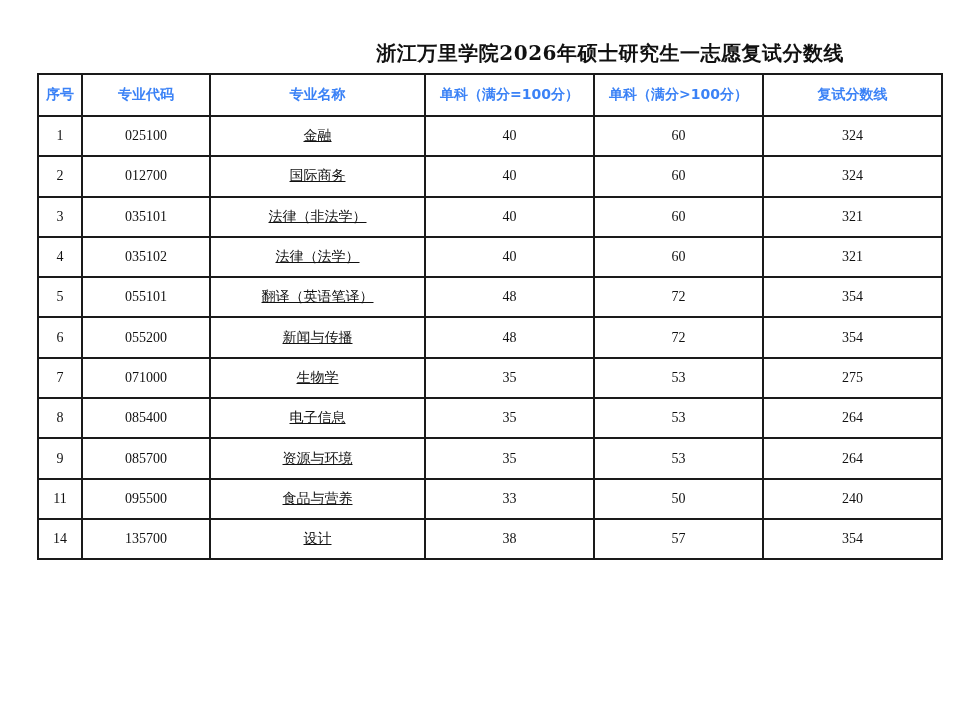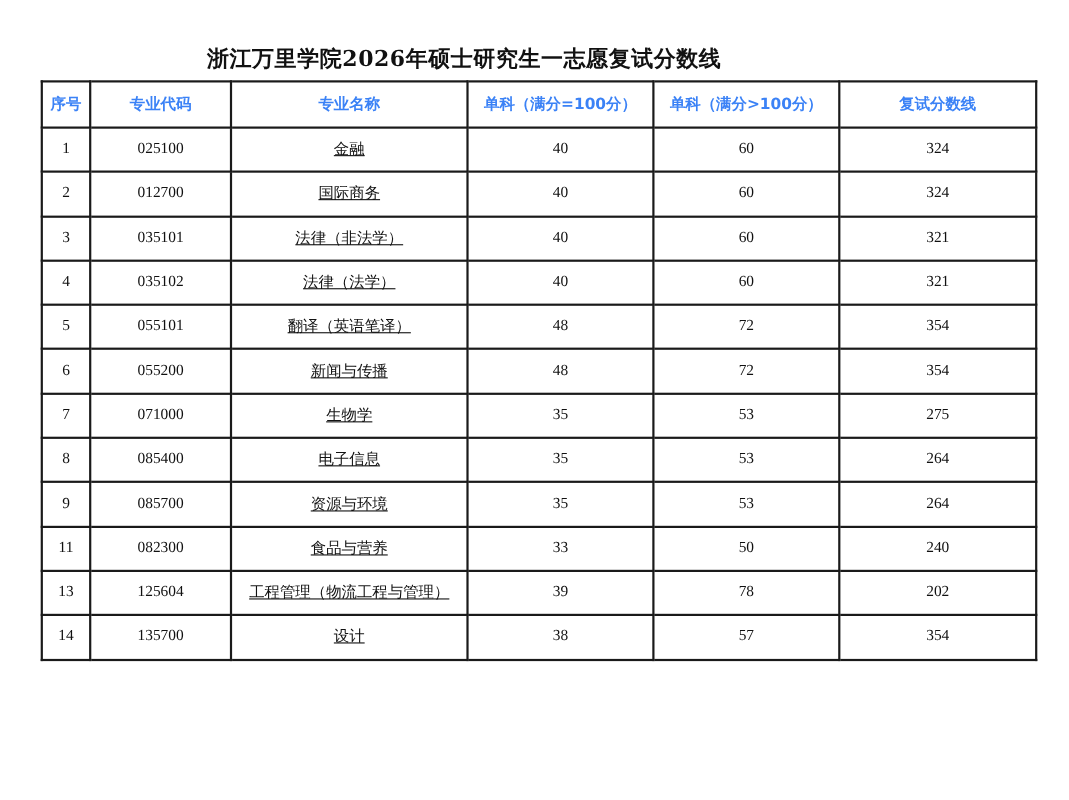--- a/index.html
+++ b/index.html
@@ -13,21 +13,21 @@
       position: relative;
       overflow: hidden;
       font-family: "DejaVu Serif", "Liberation Serif", serif;
       color: #111111;
     }
     .doc-title {
       position: absolute;
       left: 0;
       top: 38px;
       width: 844px;
-      text-align: center;
+      text-align: right;
       font-family: "DejaVu Serif", "Liberation Serif", serif;
       font-weight: bold;
       font-size: 20px;
       line-height: 30px;
       letter-spacing: 0.5px;
       color: #111111;
     }
     table.score-table {
       position: absolute;
       left: 37px;
@@ -164,33 +164,25 @@
     <tr>
       <td class="num">9</td>
       <td class="num">085700</td>
       <td class="name">资源与环境</td>
       <td class="num">35</td>
       <td class="num">53</td>
       <td class="num">264</td>
     </tr>
     <tr>
       <td class="num">11</td>
-      <td class="num">082300</td>
+      <td class="num">095500</td>
       <td class="name">食品与营养</td>
       <td class="num">33</td>
       <td class="num">50</td>
       <td class="num">240</td>
-    </tr>
-    <tr>
-      <td class="num">13</td>
-      <td class="num">125604</td>
-      <td class="name">工程管理（物流工程与管理）</td>
-      <td class="num">39</td>
-      <td class="num">78</td>
-      <td class="num">202</td>
     </tr>
     <tr>
       <td class="num">14</td>
       <td class="num">135700</td>
       <td class="name">设计</td>
       <td class="num">38</td>
       <td class="num">57</td>
       <td class="num">354</td>
     </tr>
   </tbody>

